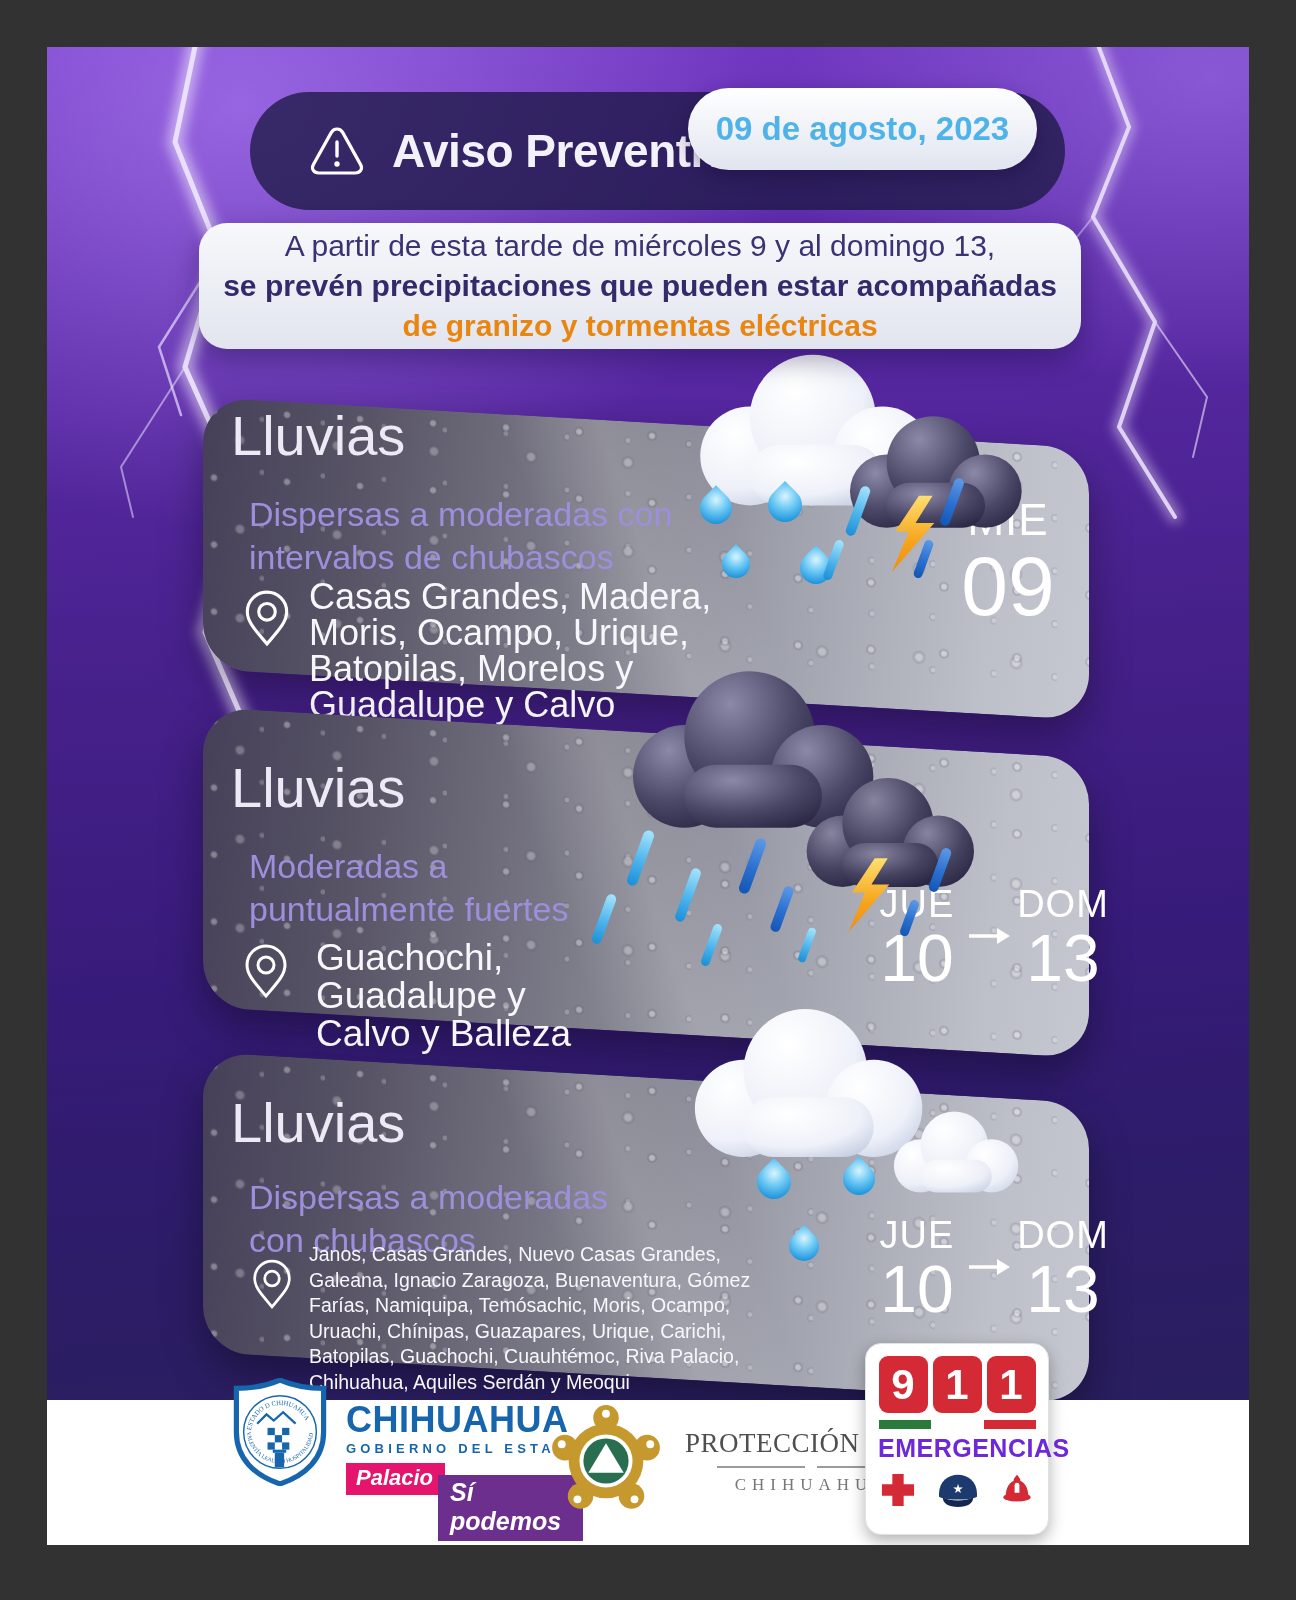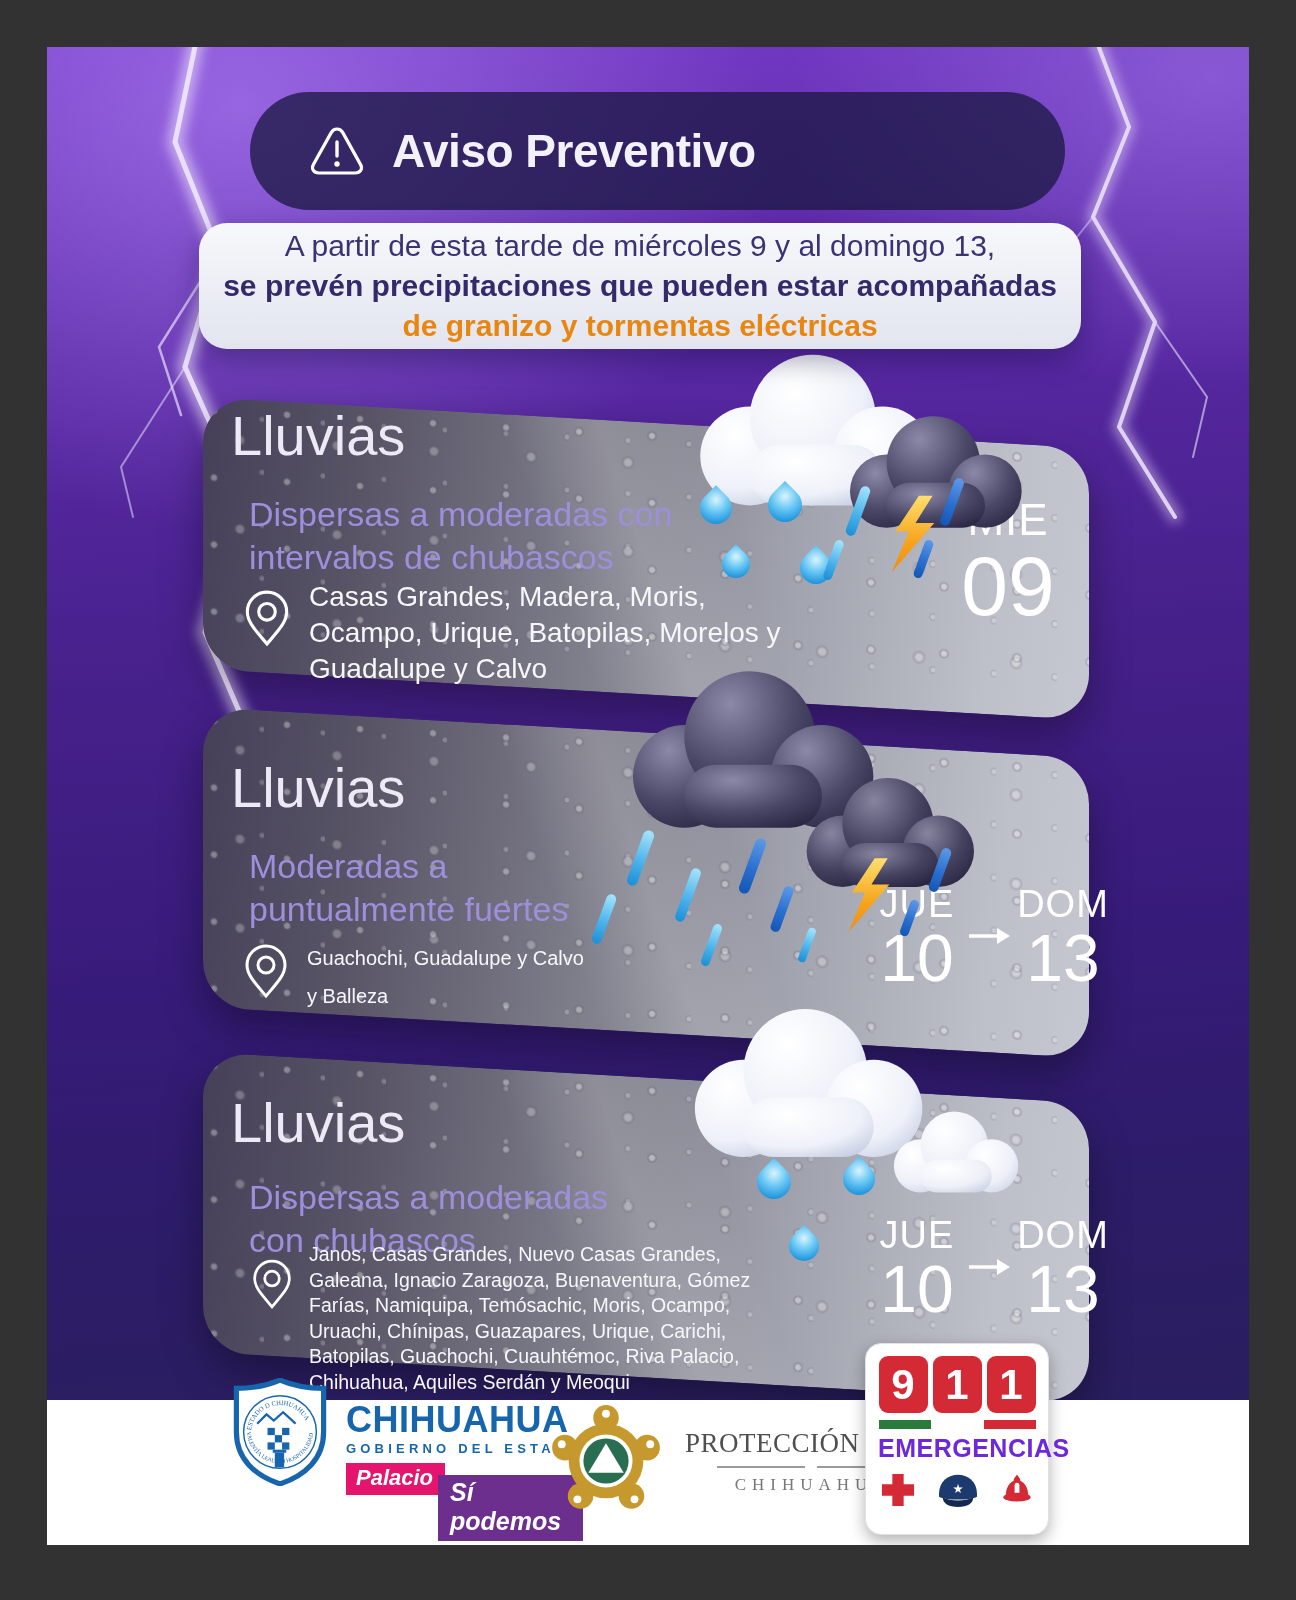--- a/index.html
+++ b/index.html
@@ -43,23 +43,23 @@
       linear-gradient(70deg, transparent 40%, rgba(255,255,255,.14) 50%, transparent 60%),
       linear-gradient(97deg,#454058 0%,#585466 18%,#7b7a87 42%,#9fa1ac 65%,#bdbfc9 88%,#c6c8d1 100%);
     background-size:73px 67px,97px 89px,61px 53px,100% 100%,100% 100%;
     box-shadow:0 18px 40px rgba(0,0,0,.35);}
   .card h2{position:absolute;margin:0;font-size:56px;line-height:62px;font-weight:400;color:#edeaf6;z-index:4;}
   .card .sub{position:absolute;margin:16px;font-size:34px;line-height:43px;color:#9e8fdc;z-index:4;}
   .locrow{position:absolute;display:flex;z-index:4;}
   .locrow .pin{flex:0 0 auto;}
   .locrow p{margin:0;color:#f7f7fb;}
   .c1-title{left:28px;top:8px;} .c1-sub{left:30px;top:80px;width:515px;}
-  .c1-loc{left:40px;top:182px;} .c1-loc .pin{margin-top:10px;} .c1-loc p{margin-left:18px;font-size:28px;line-height:36px;width:480px;}
+  .c1-loc{left:40px;top:182px;} .c1-loc .pin{margin-top:10px;} .c1-loc p{margin-left:18px;font-size:36px;line-height:36px;width:480px;}
   .c2-title{left:28px;top:50px;} .c2-sub{left:30px;top:122px;width:350px;}
-  .c2-loc{left:40px;top:232px;} .c2-loc .pin{margin-top:4px;} .c2-loc p{margin-left:18px;font-size:20px;line-height:38px;width:290px;}
+  .c2-loc{left:40px;top:232px;} .c2-loc .pin{margin-top:4px;} .c2-loc p{margin-left:27px;font-size:37px;line-height:38px;width:290px;}
   .c3-title{left:28px;top:40px;} .c3-sub{left:30px;top:108px;width:368px;}
   .c3-loc{left:48px;top:190px;} .c3-loc .pin{margin-top:16px;} .c3-loc p{margin-left:16px;font-size:19.5px;line-height:25.5px;width:458px;}
 
   .date-single{position:absolute;left:735px;top:98px;width:140px;text-align:center;color:#fff;z-index:4;}
   .date-single .day{font-size:44px;font-weight:500;letter-spacing:1px;}
   .date-single .num{font-size:84px;font-weight:300;line-height:82px;}
   .date-range{position:absolute;display:flex;align-items:flex-start;z-index:4;color:#fff;}
   .c2-range{left:664px;top:176px;} .c3-range{left:664px;top:162px;}
   .date-range .col{width:100px;text-align:center;}
   .date-range .day{font-size:38px;font-weight:500;letter-spacing:1px;}
@@ -133,20 +133,23 @@
       </g>
     </svg>
 
     <div class="header-pill">
       <svg width="58" height="54" viewBox="0 0 58 54">
         <path d="M29 5 C31.5 5 33.5 6.3 34.8 8.6 L52.6 40.6 C55 45 52.2 49 47.3 49 L10.7 49 C5.8 49 3 45 5.4 40.6 L23.2 8.6 C24.5 6.3 26.5 5 29 5 Z" fill="none" stroke="#ffffff" stroke-width="3.2"></path>
         <line x1="29" y1="18" x2="29" y2="32" stroke="#ffffff" stroke-width="3.4" stroke-linecap="round"></line>
         <circle cx="29" cy="40" r="2.7" fill="#ffffff"></circle>
       </svg>
       <span class="ttl">Aviso Preventivo</span>
+    </div>
+    <div class="date-pill">
+      <span>09 de agosto, 2023</span>
     </div>
 
     <div class="message-box">
       <p class="m1">A partir de esta tarde de miércoles 9 y al domingo 13,</p>
       <p class="m2">se prevén precipitaciones que pueden estar acompañadas</p>
       <p class="m3">de granizo y tormentas eléctricas</p>
     </div>
 
     <div class="card card1">
       <div class="card-bg"></div>

